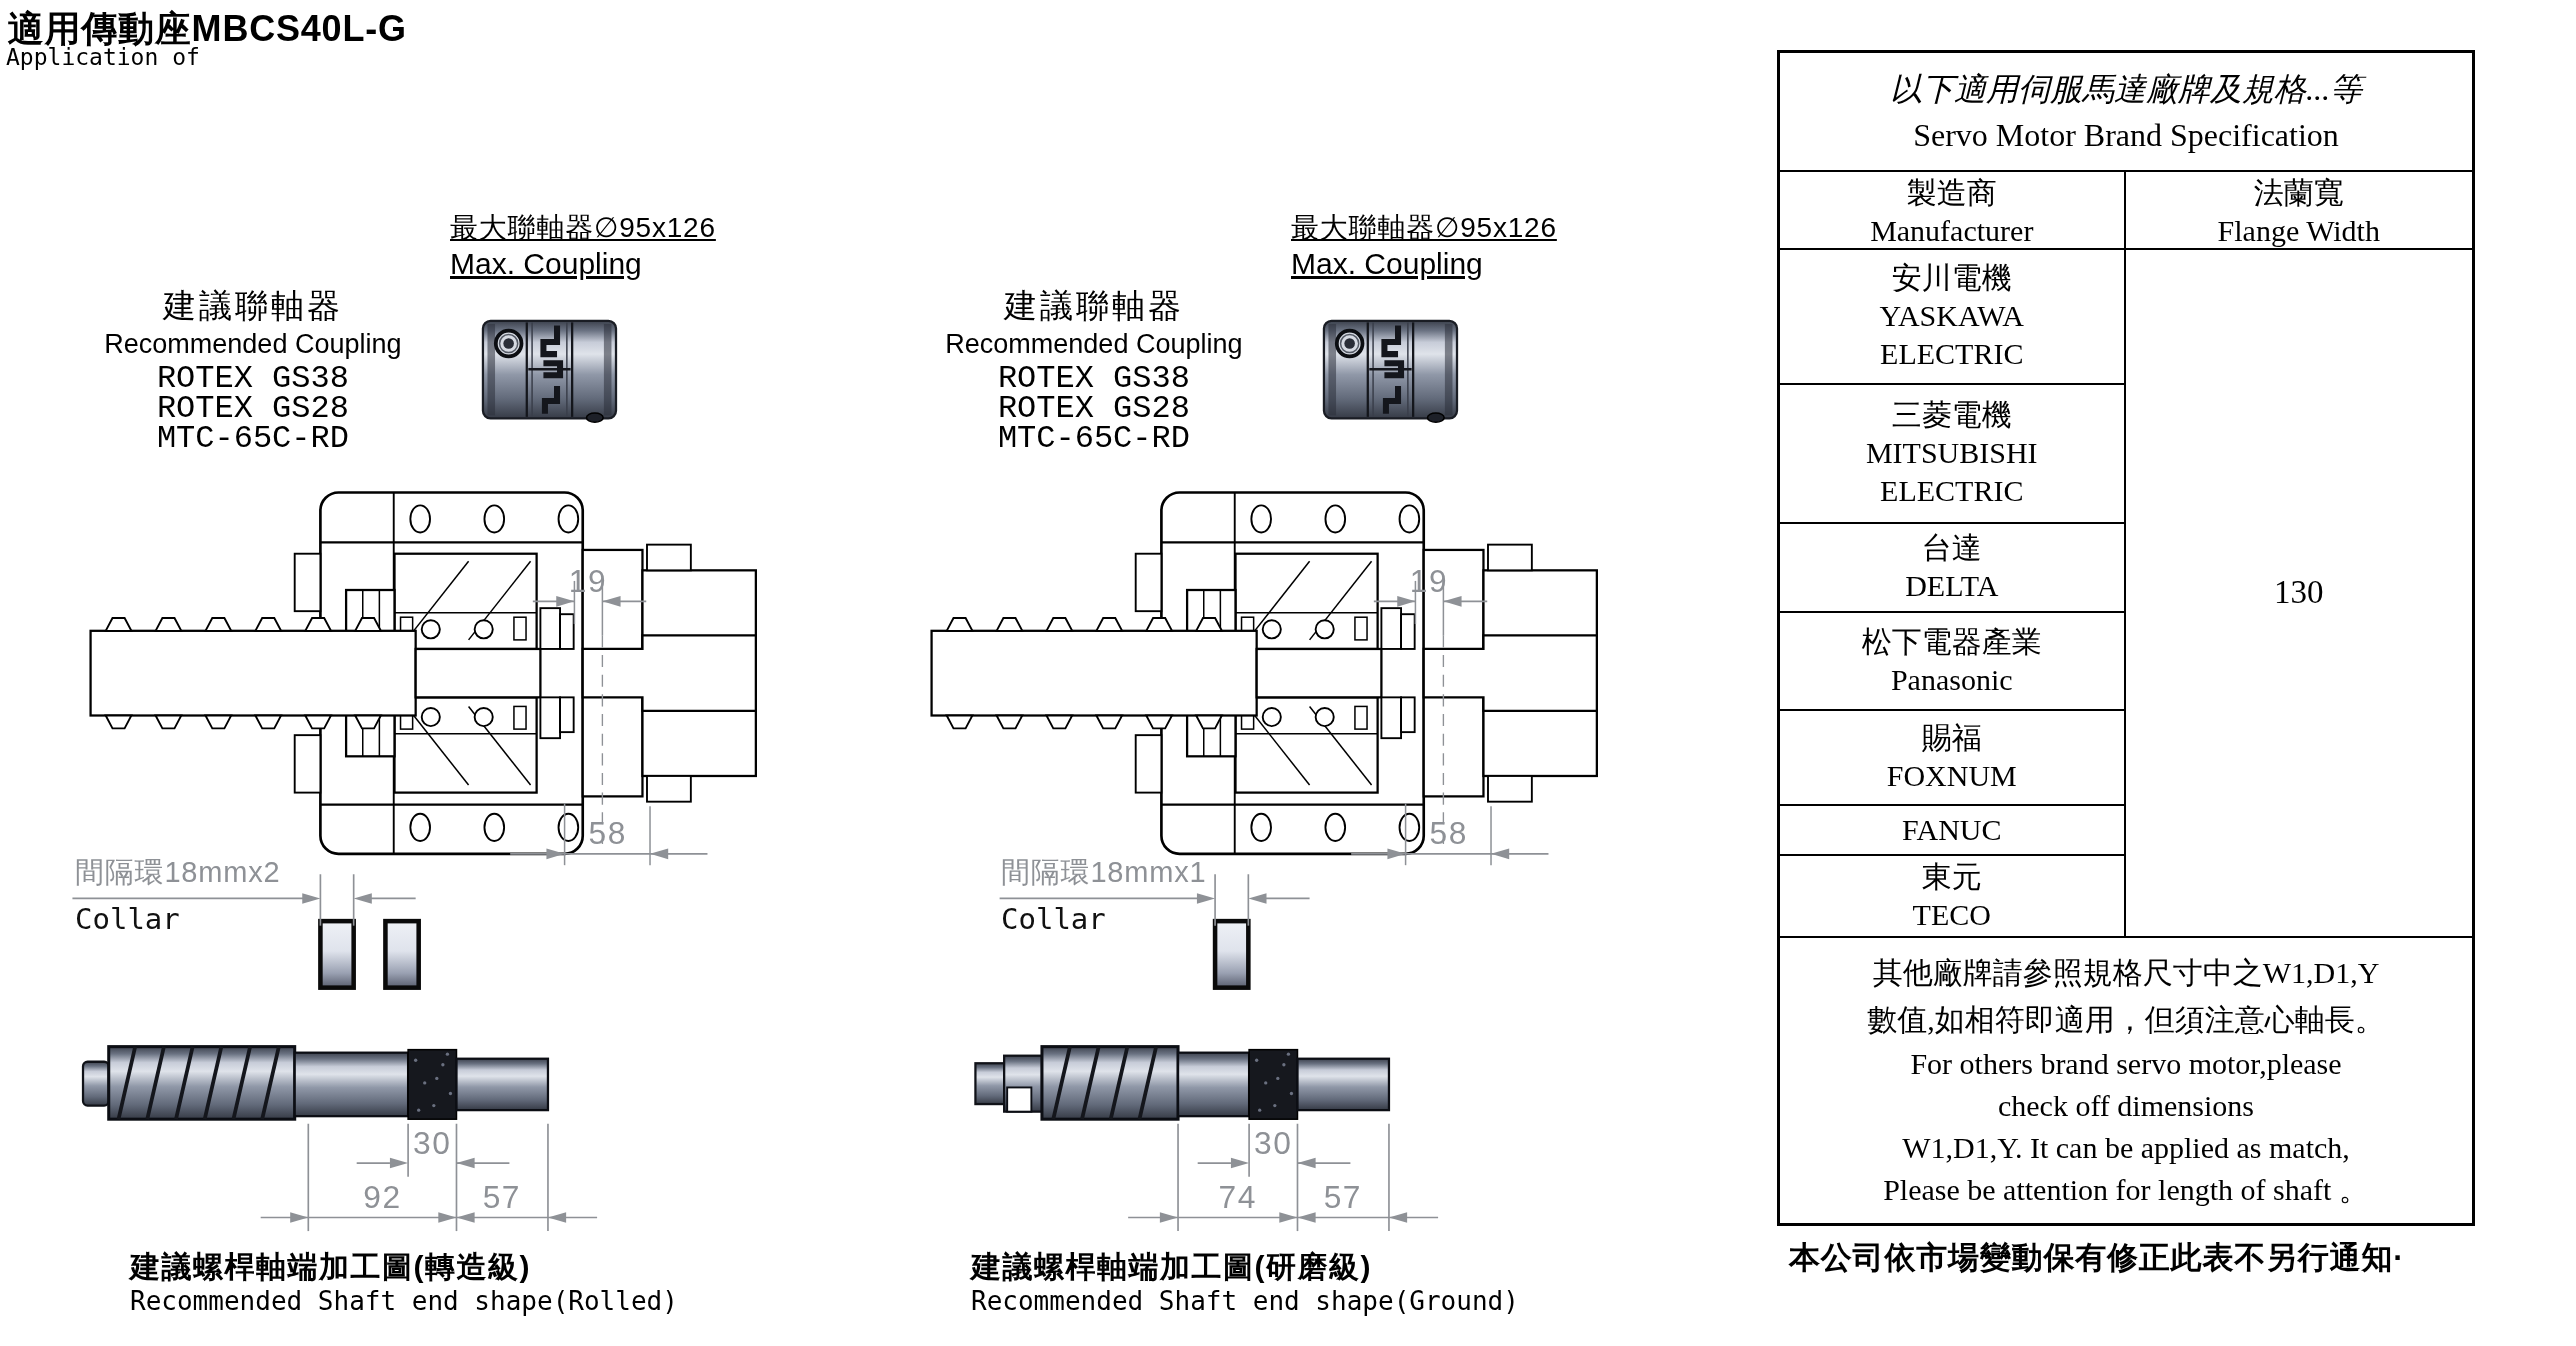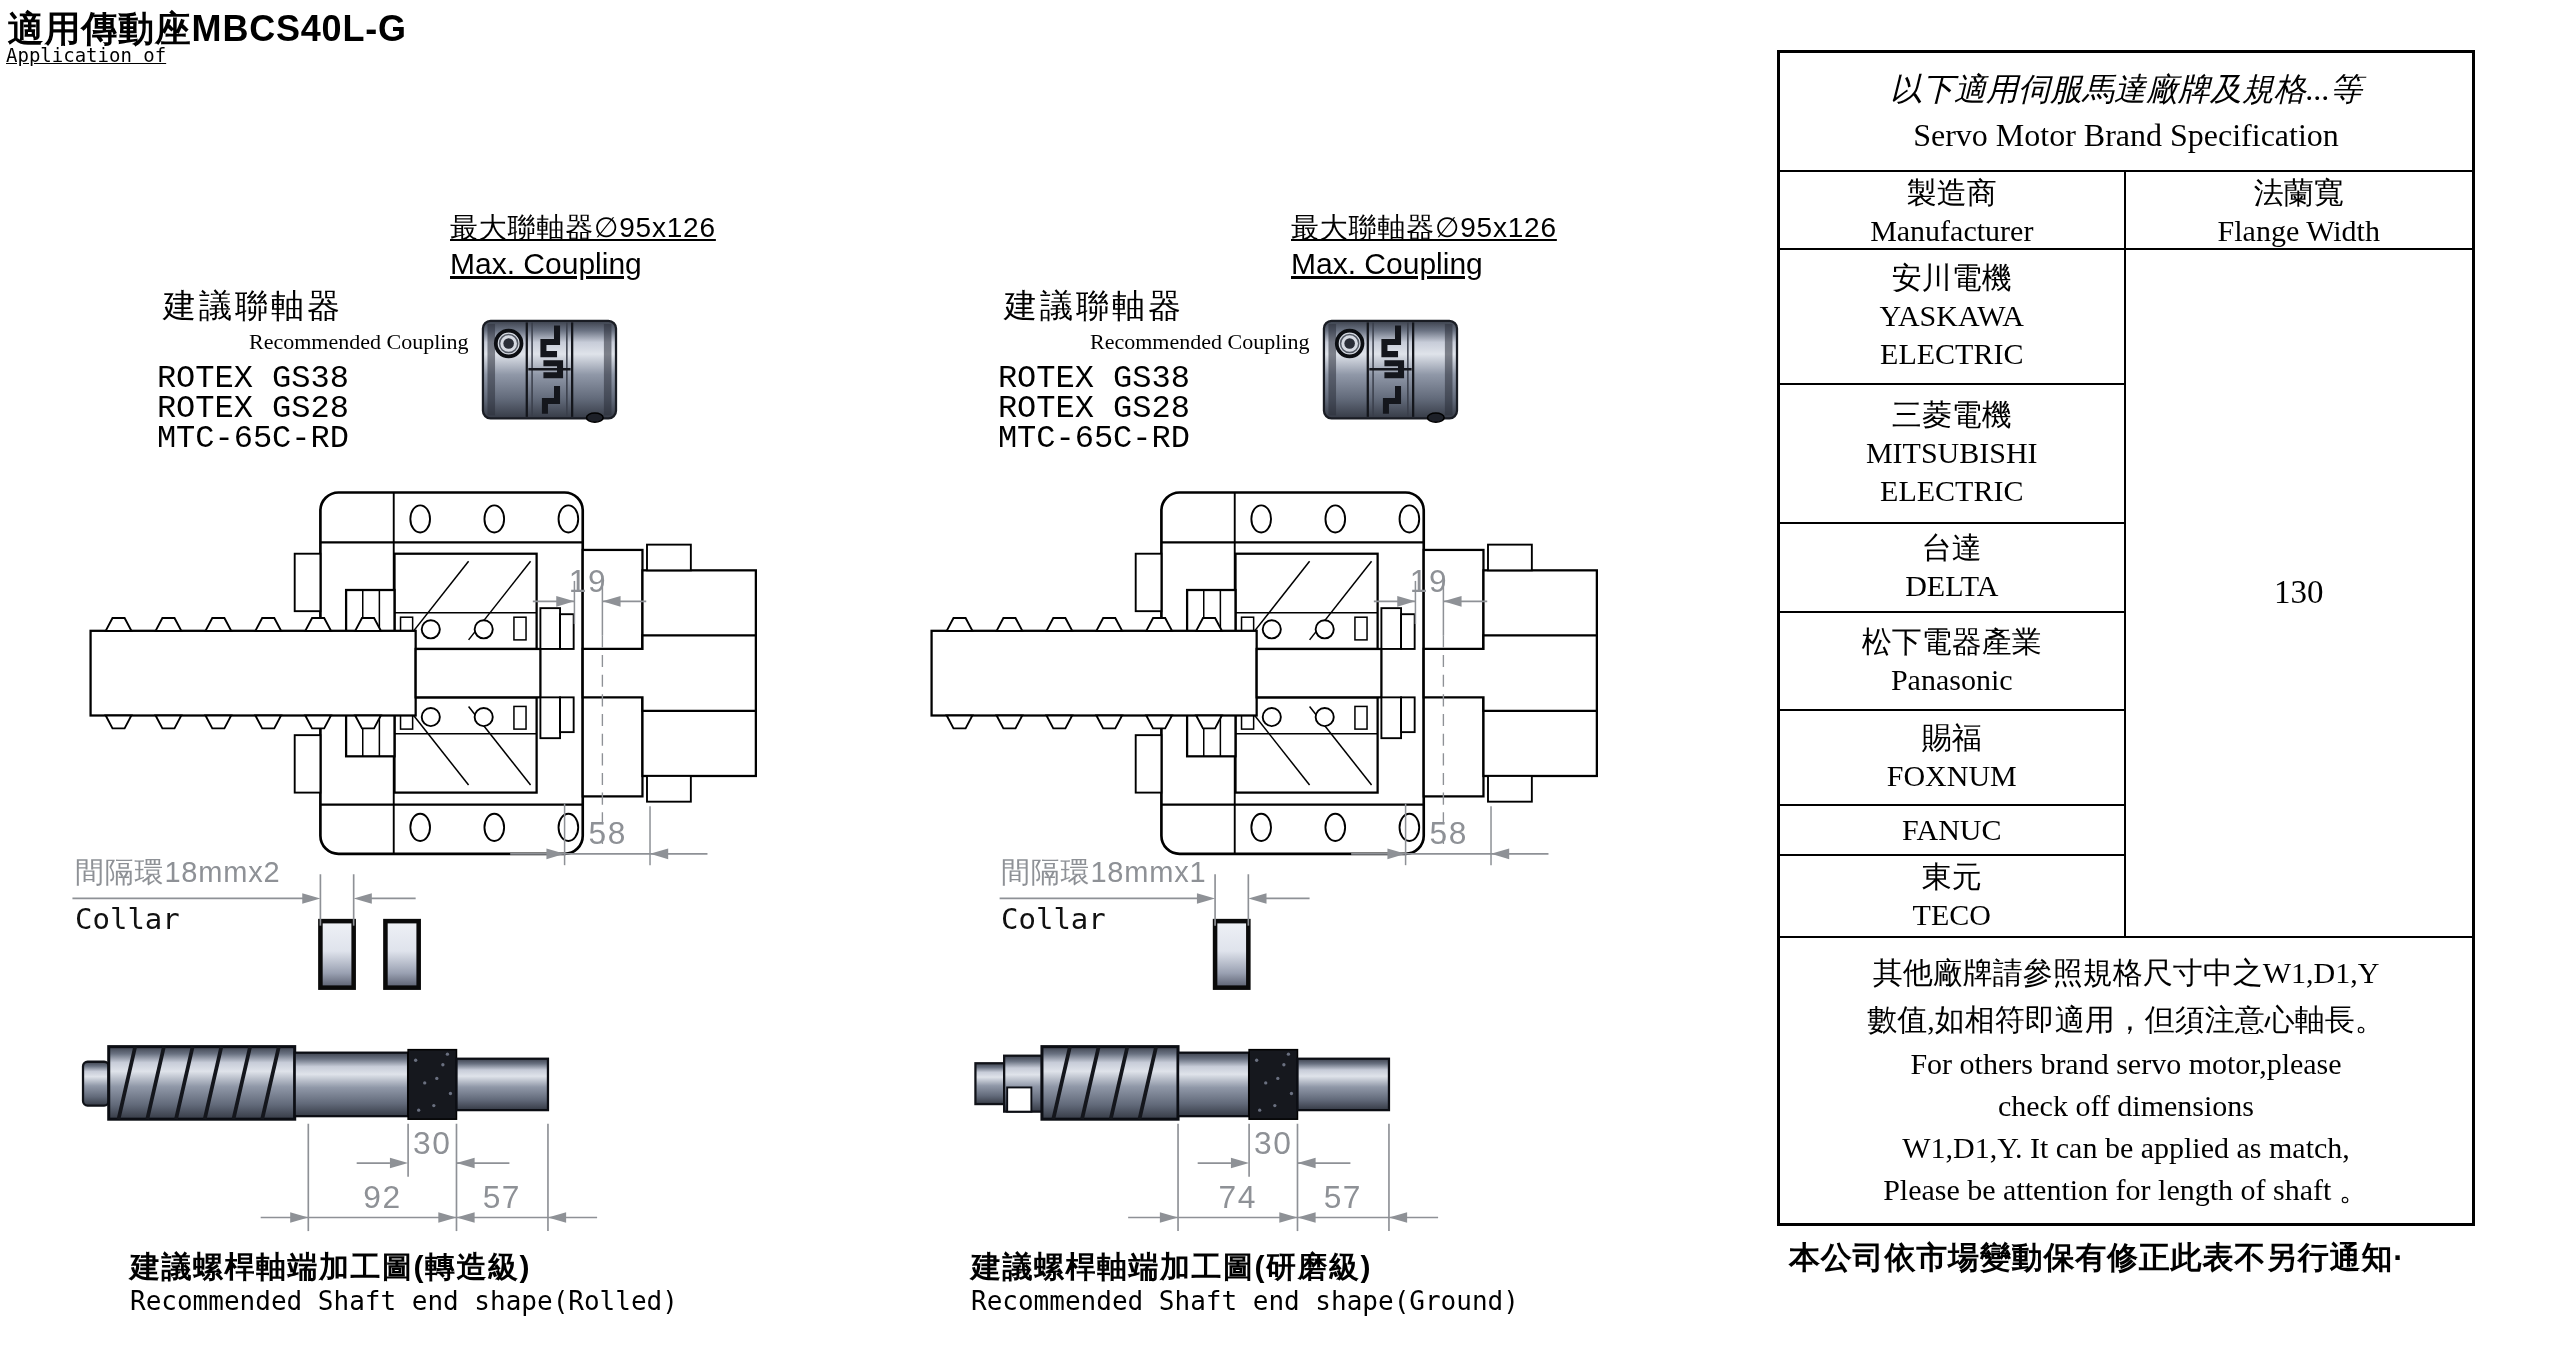--- a/index.html
+++ b/index.html
@@ -5,21 +5,21 @@
   html,body{margin:0;padding:0;background:#ffffff;}
   #page{position:relative;width:2576px;height:1325px;background:#fff;overflow:hidden;
         font-family:"Liberation Sans",sans-serif;color:#000;border-radius:13px;}
   .abs{position:absolute;}
   .cjk-title{font-size:36px;font-weight:bold;letter-spacing:0.8px;}
   .mono{font-family:"DejaVu Sans Mono",monospace;}
   .fig{position:absolute;width:764px;height:1134px;}
   .fig svg{position:absolute;left:0;top:0;}
   .rec-block{position:absolute;left:-7.6px;top:77px;width:431px;text-align:center;line-height:1.0;}
   .rec-cjk{font-size:33px;letter-spacing:3px;height:42px;}
-  .rec-en{font-family:Liberation Serif, serif;font-size:22px;height:32px;text-align:right;}
+  .rec-en{font-family:Liberation Sans, sans-serif;font-size:27px;height:32px;}
   .rec-model{font-family:Liberation Mono, monospace;font-size:32px;height:30px;}
   .max-block{position:absolute;left:405px;top:1.5px;width:355px;line-height:1.0;text-decoration:underline;}
   .max-cjk{font-size:28px;height:35px;letter-spacing:0.8px;}
   .max-en{font-size:30px;font-weight:500;}
   .collar-cjk{position:absolute;top:641px;font-size:29px;color:#8e9196;letter-spacing:0.8px;}
   .collar-en{position:absolute;top:690px;font-family:"DejaVu Sans Mono",monospace;font-size:29px;color:#111;}
   .cap-cjk{position:absolute;left:85px;top:1035px;font-size:30px;font-weight:bold;letter-spacing:1.5px;}
   .cap-en{position:absolute;left:85px;top:1074px;font-family:"DejaVu Sans Mono",monospace;font-size:26px;}
   
   #spec-table{position:absolute;left:1777px;top:50px;border-collapse:collapse;table-layout:fixed;
@@ -179,21 +179,21 @@
         <circle cx="536" cy="1166" r="2.2" fill="#6a7080"></circle>
           <circle cx="494" cy="1188" r="2.2" fill="#6a7080"></circle>
         <circle cx="532" cy="1114" r="2.2" fill="#6a7080"></circle>
           <circle cx="518" cy="1146" r="2.2" fill="#6a7080"></circle>
         <rect x="544" y="1120" width="121" height="68" fill="url(#metal)" stroke="#0c0e14" stroke-width="3"></rect>
       </g>
     </defs>
   </svg>
 
   <div class="abs cjk-title" style="left:7.6px;top:4.5px;">適用傳動座MBCS40L-G</div>
-  <div class="abs mono" style="left:6px;top:44px;font-size:19px;text-decoration:underline;">Application of</div>
+  <div class="abs mono" style="left:6px;top:44px;font-size:23px;">Application of</div>
 
   <div class="fig" style="left:45px;top:212px;">
     <svg width="764" height="1134" viewBox="0 0 1010 1500">
       <use href="#g-assembly"></use>
       <use href="#g-coupling" x="577" y="142"></use>
       <text class="dim-text" x="718" y="502" text-anchor="middle">19</text>
       <text class="dim-text" x="744" y="836" text-anchor="middle">58</text>
 
       <use href="#g-collar" x="364" y="938"></use>
       <use href="#g-collar" x="450" y="938"></use>

